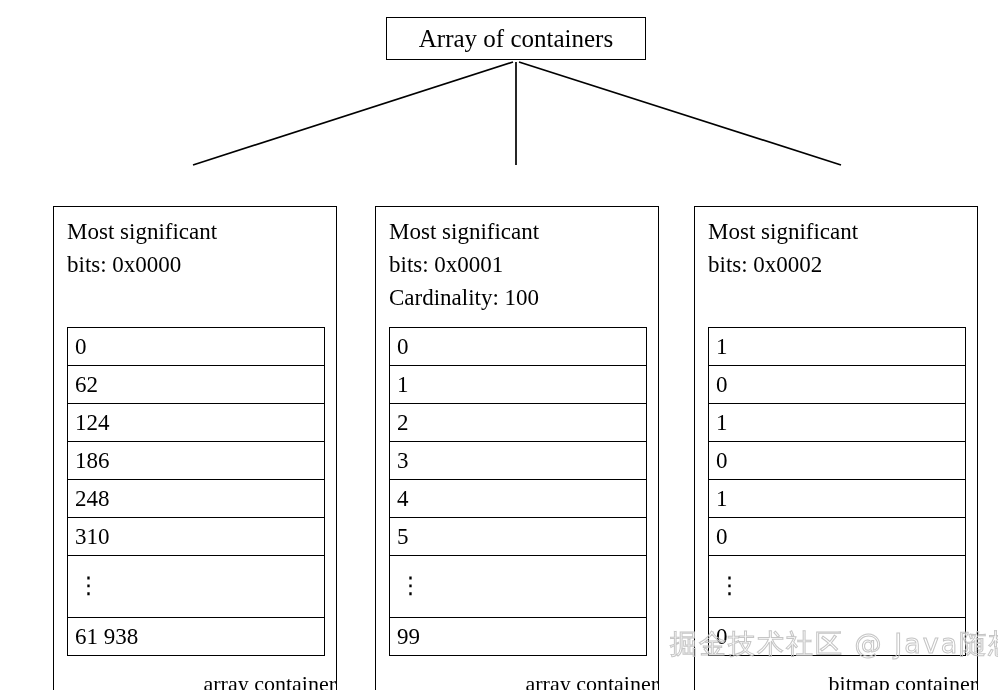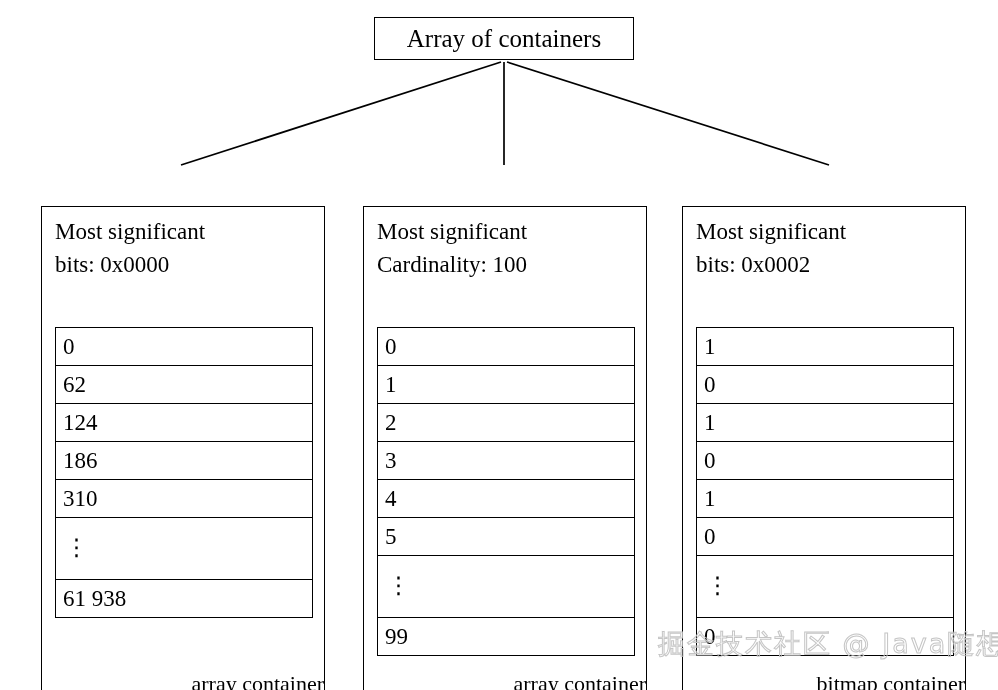--- a/index.html
+++ b/index.html
@@ -11,21 +11,21 @@
     width: 998px;
     height: 690px;
     position: relative;
     overflow: hidden;
     font-family: "Liberation Serif", "DejaVu Serif", serif;
     color: #000000;
   }
 
   #stage {
     position: absolute;
-    left: 4px; top: 0;
+    left: 16px; top: 0;
     width: 886px;
     height: 690px;
     padding-left: 48px;
   }
 
   
   .root-box {
     position: absolute;
     left: 370px;
     top: 17px;
@@ -174,35 +174,39 @@
       <div class="cell">
           <span>62</span>
         </div>
       <div class="cell">
           <span>124</span>
         </div>
       <div class="cell">
           <span>186</span>
         </div>
       <div class="cell">
+          <span>248</span>
+        </div>
+      <div class="cell">
           <span>310</span>
         </div>
       <div class="cell ellipsis">
           <span class="vdots">⋮</span>
         </div>
       <div class="cell">
           <span>61 938</span>
         </div>
     </div>
     <div class="container-caption">array container</div>
   </div>
 
   <div class="container-box" id="container-1">
     <div class="container-header">
       <span class="hdr-line">Most significant</span>
+      <span class="hdr-line">bits: 0x0001</span>
       <span class="hdr-line">Cardinality: 100</span>
     </div>
     <div class="cell-table">
       <div class="cell">
           <span>0</span>
         </div>
       <div class="cell">
           <span>1</span>
         </div>
       <div class="cell">

